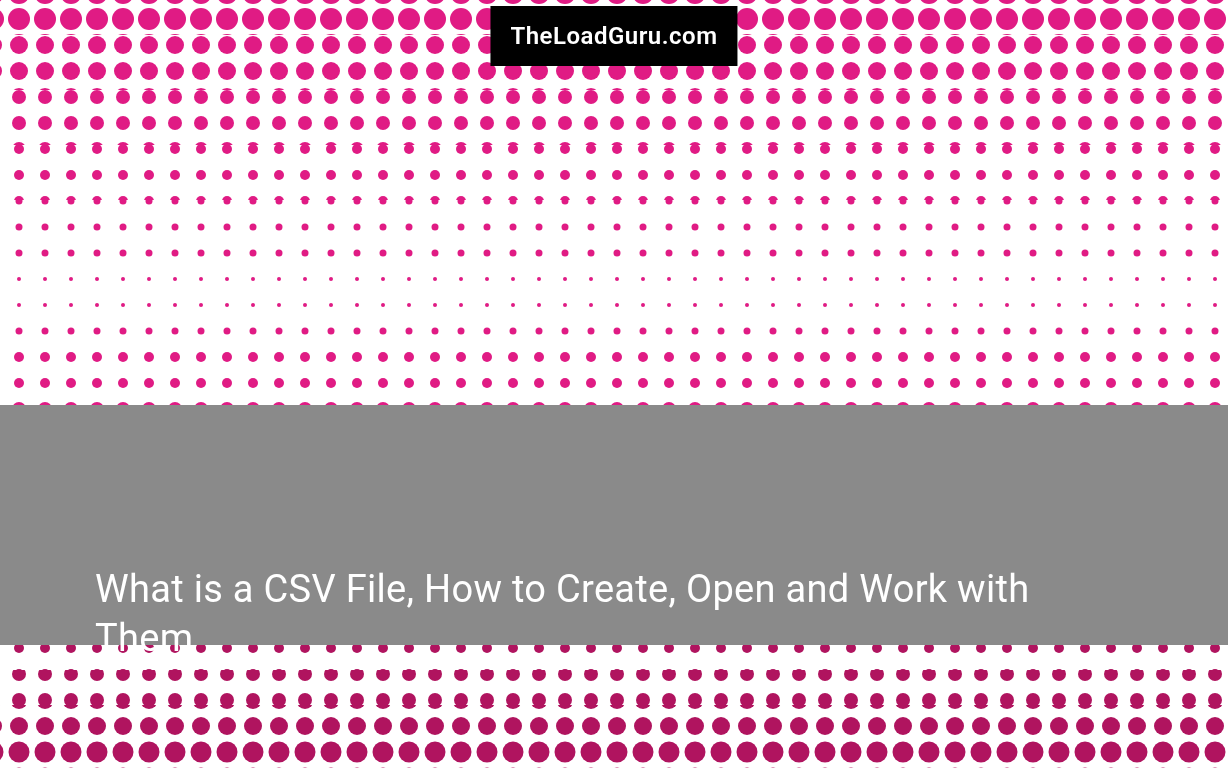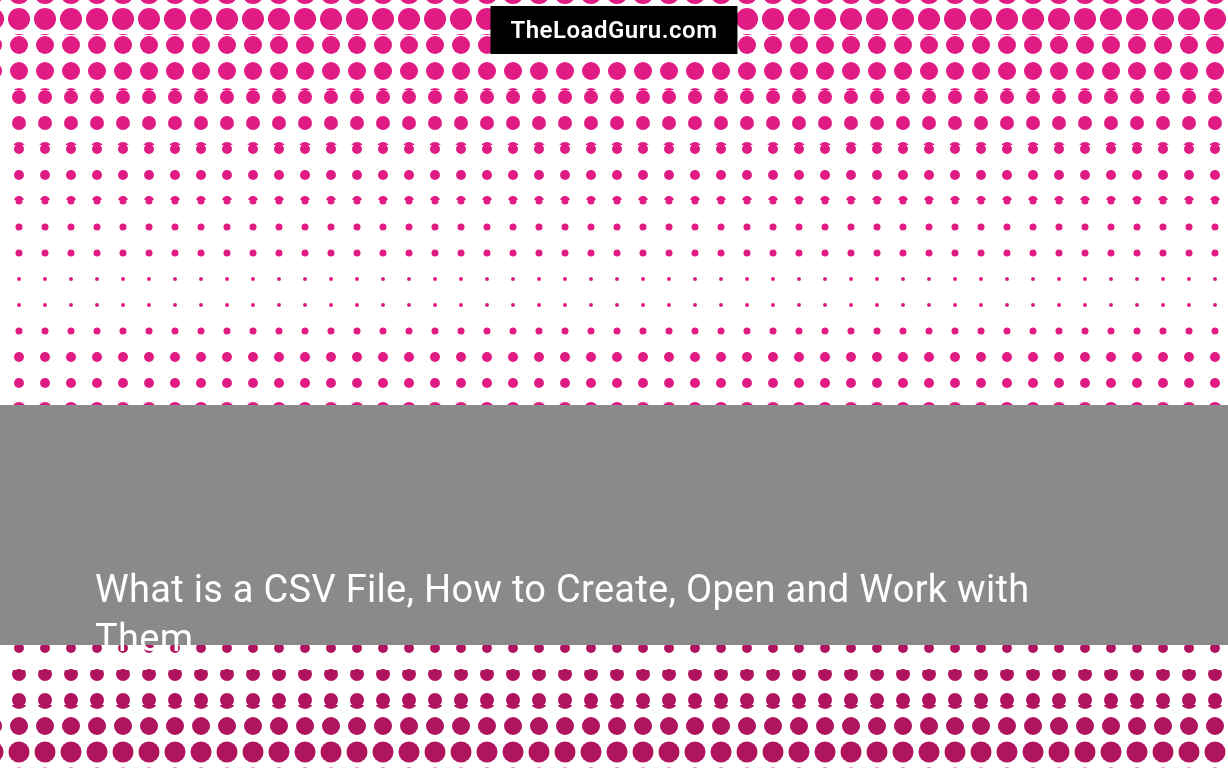--- a/index.html
+++ b/index.html
@@ -54,21 +54,21 @@
     left: -20px;
     width: 1270px;
     height: 200px;
   }
   .logo-bar {
     position: absolute;
     top: 6px;
     left: 50%;
     transform: translateX(-50%);
     background: #000000;
-    padding: 10px 20px;
+    padding: 16px 20px;
     z-index: 10;
   }
   .logo-text {
     color: #ffffff;
     font-size: 24px;
     font-weight: 600;
     letter-spacing: 0.5px;
   }
   .title {
     position: absolute;

